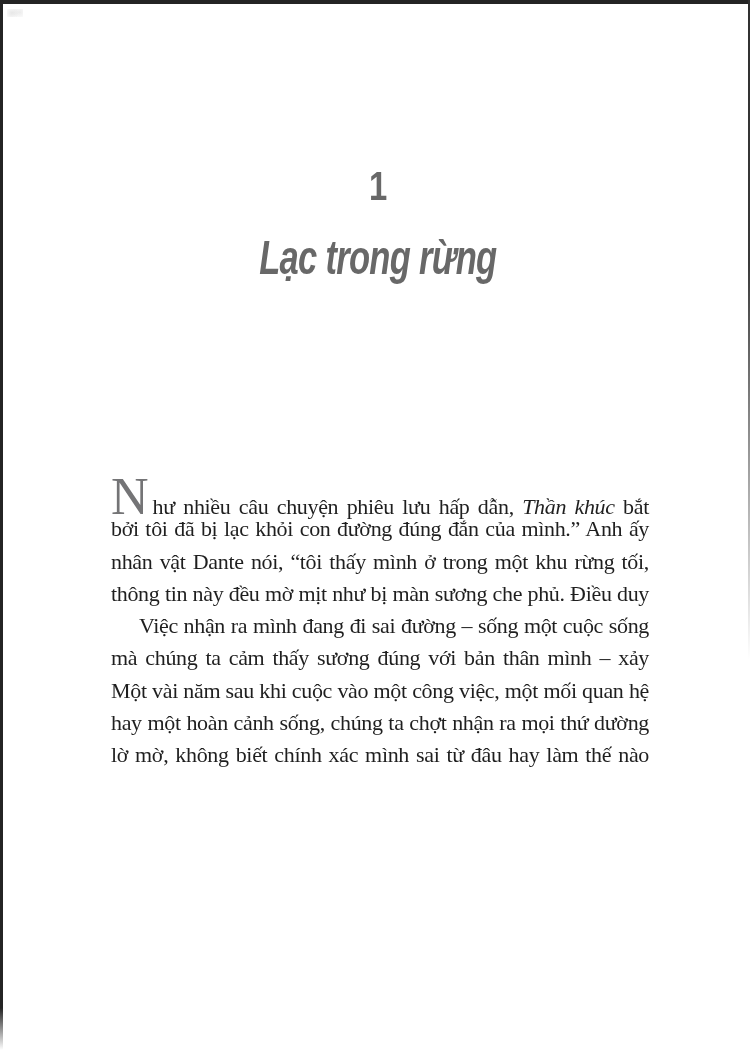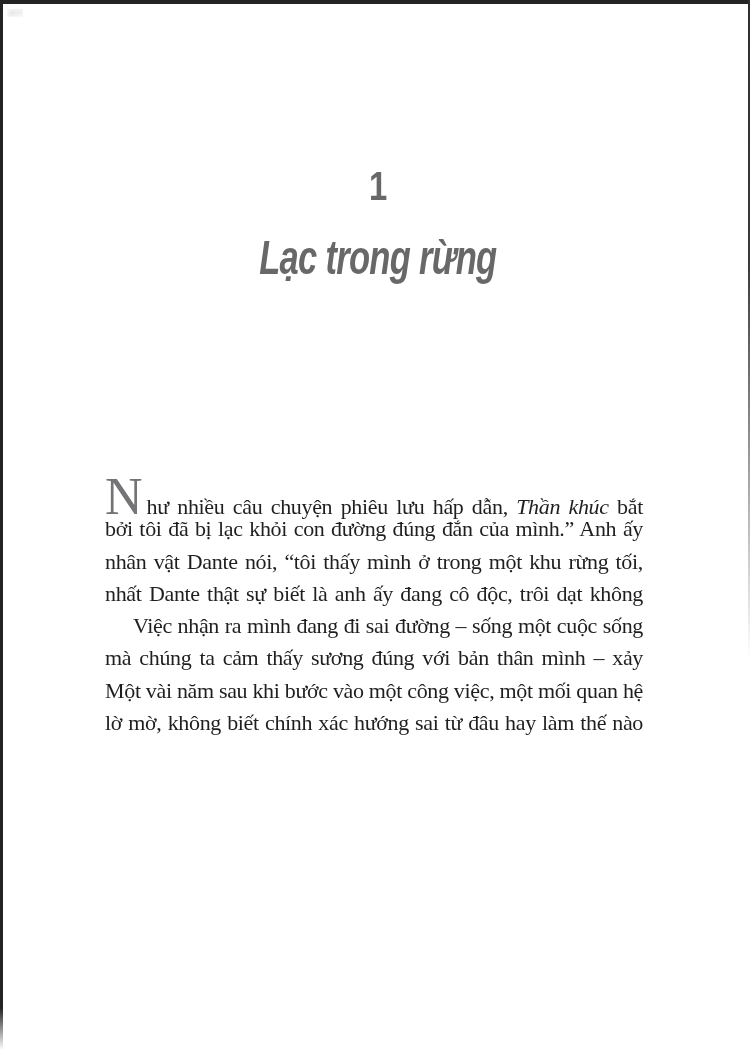--- a/index.html
+++ b/index.html
@@ -59,21 +59,21 @@
   .chapter-title .squeeze {
     display: inline-block;
     transform: scaleX(0.72);
     transform-origin: 50% 50%;
     letter-spacing: -1px;
     white-space: nowrap;
   }
   
   .body-text {
     position: absolute;
-    left: 105px; top: 481px;
+    left: 111px; top: 481px;
     width: 538px;
     font-size: 22px;
     line-height: 32.3px;
     letter-spacing: -0.015em;
     word-spacing: -0.02em;
     color: #1f1f1f;
   }
   .para { margin: 0; }
   .para + .para { margin-top: 0; }
   .line {
@@ -108,22 +108,23 @@
 
   <div class="chapter-title" style="color: rgb(104, 104, 104);">
     <span class="squeeze">Lạc trong rừng</span>
   </div>
 
   <div class="body-text" style="color: rgb(31, 31, 31);">
       <div class="para">
         <div class="line"><span class="dropcap" style="color: rgb(116, 116, 118);">N</span><span>hư nhiều câu chuyện phiêu lưu hấp dẫn, </span><i>Thần khúc</i><span> bắt</span></div>
         <div class="line"><span>bởi tôi đã bị lạc khỏi con đường đúng đắn của mình.” Anh ấy</span></div>
         <div class="line"><span>nhân vật Dante nói, “tôi thấy mình ở trong một khu rừng tối,</span></div>
-        <div class="line"><span>nhất Dante thật sự biết là anh ấy đang cô độc, trôi dạt không</span></div>
+        <div class="line"><span>thông tin này đều mờ mịt như bị màn sương che phủ. Điều duy</span></div>
       </div>
       <div class="para">
         <div class="line indent"><span>Việc nhận ra mình đang đi sai đường – sống một cuộc sống</span></div>
         <div class="line"><span>mà chúng ta cảm thấy sương đúng với bản thân mình – xảy</span></div>
-        <div class="line"><span>Một vài năm sau khi bước vào một công việc, một mối quan hệ</span></div>
-        <div class="line"><span>lờ mờ, không biết chính xác hướng sai từ đâu hay làm thế nào</span></div>
+        <div class="line"><span>Một vài năm sau khi cuộc vào một công việc, một mối quan hệ</span></div>
+        <div class="line"><span>hay một hoàn cảnh sống, chúng ta chợt nhận ra mọi thứ dường</span></div>
+        <div class="line"><span>lờ mờ, không biết chính xác mình sai từ đâu hay làm thế nào</span></div>
       </div>
     </div>
 </div>
 
 </body></html>

